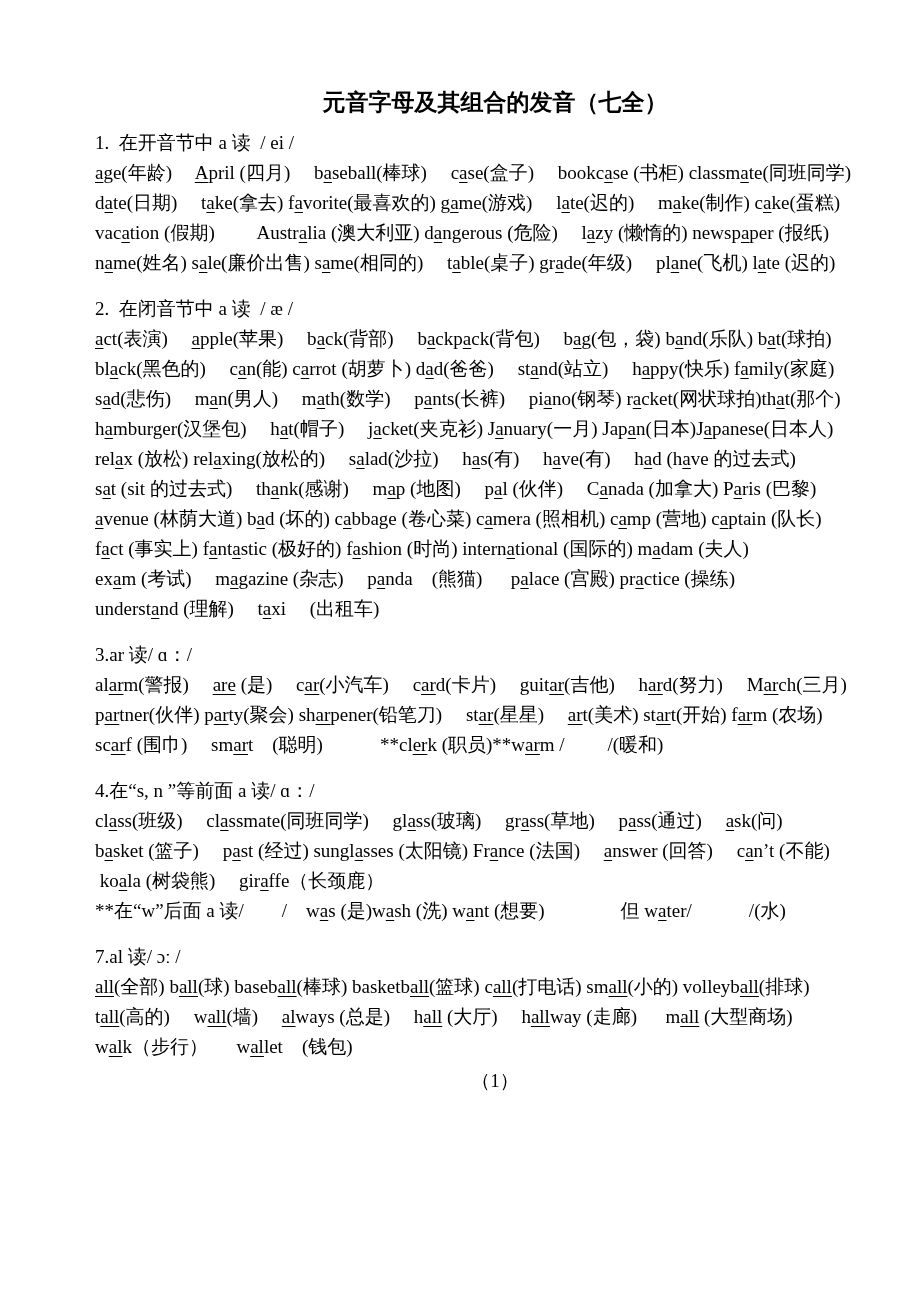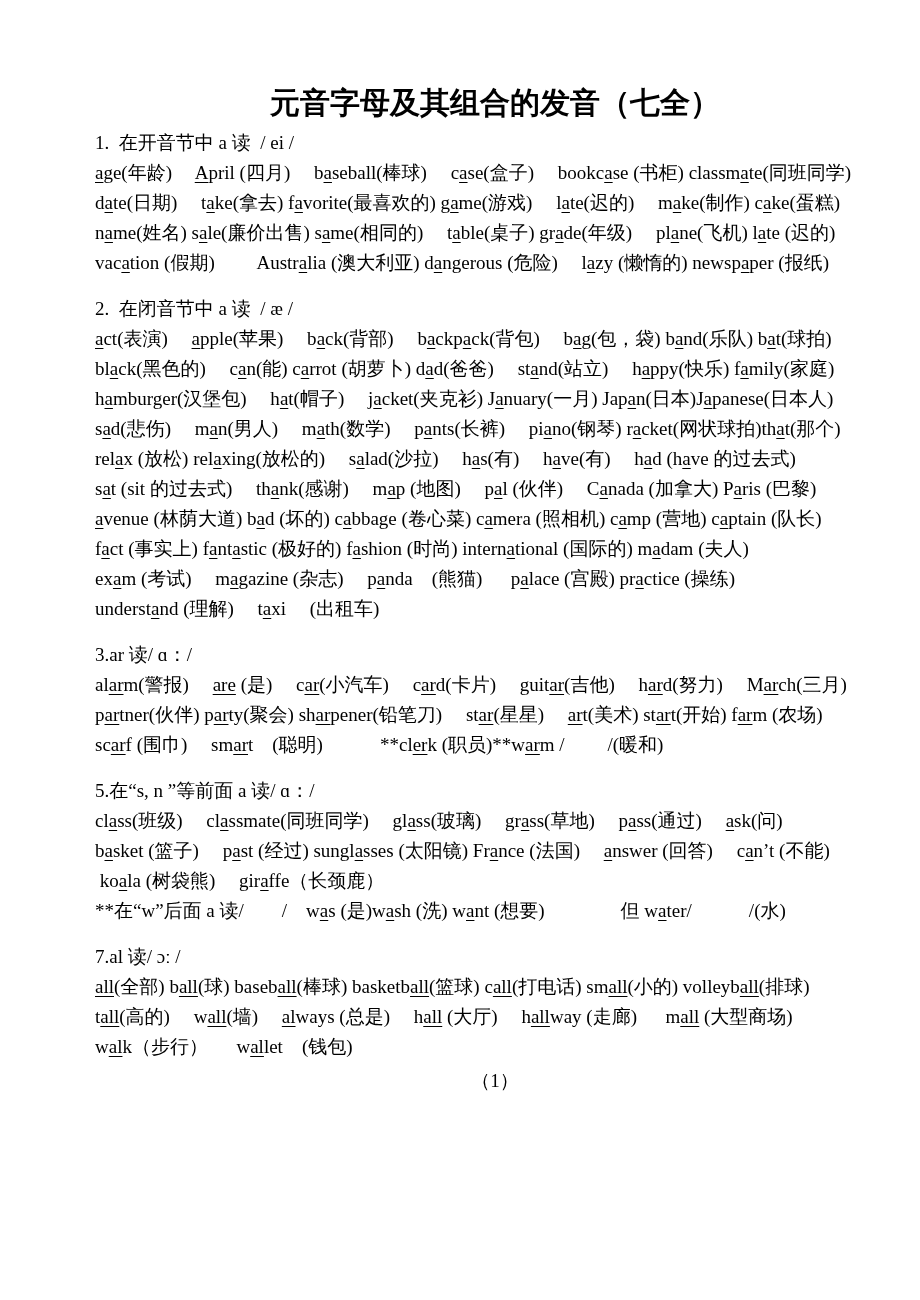--- a/index.html
+++ b/index.html
@@ -4,21 +4,21 @@
 <style>
   html, body { margin: 0; padding: 0; background: #ffffff; }
   body {
     width: 920px; height: 1300px; position: relative;
     font-family: "Liberation Serif", "DejaVu Serif", serif;
     color: #000;
   }
   .page { position: absolute; inset: 0; background: #ffffff; }
   .title {
     margin: 86px 0 0 95px; width: 800px;
-    text-align: center; font-size: 30px; font-weight: bold; line-height: 34px;
+    text-align: center; font-size: 23px; font-weight: bold; line-height: 34px;
     white-space: pre-wrap;
   }
   .content { margin-left: 95px; width: 800px; font-size: 19px; line-height: 30px; margin-top: 8px; }
   .section { margin-top: 16px; }
   .section:first-child { margin-top: 8px; }
   .section-heading, .line { white-space: pre-wrap; }
   u { text-decoration: underline; text-underline-offset: 3px; text-decoration-thickness: 1px; }
   .footer {
     margin-left: 95px; width: 800px; margin-top: 4px;
     text-align: center; font-size: 19px; line-height: 30px;
@@ -28,47 +28,47 @@
 <body>
 
 <div class="page">
   <div class="title">元音字母及其组合的发音（七全）</div>
 
   <div class="content">
   <div class="section">
     <div class="section-heading">1.  在开音节中 a 读  / ei /</div>
   <div class="line"><u>a</u>ge(年龄)　 <u>A</u>pril (四月)　 b<u>a</u>seball(棒球)　 c<u>a</u>se(盒子)　 bookc<u>a</u>se (书柜) classm<u>a</u>te(同班同学)</div>
         <div class="line">d<u>a</u>te(日期)　 t<u>a</u>ke(拿去) f<u>a</u>vorite(最喜欢的) g<u>a</u>me(游戏)　 l<u>a</u>te(迟的)　 m<u>a</u>ke(制作) c<u>a</u>ke(蛋糕)</div>
+        <div class="line">vac<u>a</u>tion (假期)　　 Austr<u>a</u>lia (澳大利亚) d<u>a</u>ngerous (危险)　 l<u>a</u>zy (懒惰的) newsp<u>a</u>per (报纸)</div>
         <div class="line">n<u>a</u>me(姓名) s<u>a</u>le(廉价出售) s<u>a</u>me(相同的)　 t<u>a</u>ble(桌子) gr<u>a</u>de(年级)　 pl<u>a</u>ne(飞机) l<u>a</u>te (迟的)</div>
-        <div class="line">vac<u>a</u>tion (假期)　　 Austr<u>a</u>lia (澳大利亚) d<u>a</u>ngerous (危险)　 l<u>a</u>zy (懒惰的) newsp<u>a</u>per (报纸)</div>
       </div>
 
   <div class="section">
     <div class="section-heading">2.  在闭音节中 a 读  / æ /</div>
   <div class="line"><u>a</u>ct(表演)　 <u>a</u>pple(苹果)　 b<u>a</u>ck(背部)　 b<u>a</u>ckp<u>a</u>ck(背包)　 b<u>a</u>g(包，袋) b<u>a</u>nd(乐队) b<u>a</u>t(球拍)</div>
         <div class="line">bl<u>a</u>ck(黑色的)　 c<u>a</u>n(能) c<u>a</u>rrot (胡萝卜) d<u>a</u>d(爸爸)　 st<u>a</u>nd(站立)　 h<u>a</u>ppy(快乐) f<u>a</u>mily(家庭)</div>
+        <div class="line">s<u>a</u>d(悲伤)　 m<u>a</u>n(男人)　 m<u>a</u>th(数学)　 p<u>a</u>nts(长裤)　 pi<u>a</u>no(钢琴) r<u>a</u>cket(网状球拍)th<u>a</u>t(那个)</div>
         <div class="line">h<u>a</u>mburger(汉堡包)　 h<u>a</u>t(帽子)　 j<u>a</u>cket(夹克衫) J<u>a</u>nuary(一月) Jap<u>a</u>n(日本)J<u>a</u>panese(日本人)</div>
-        <div class="line">s<u>a</u>d(悲伤)　 m<u>a</u>n(男人)　 m<u>a</u>th(数学)　 p<u>a</u>nts(长裤)　 pi<u>a</u>no(钢琴) r<u>a</u>cket(网状球拍)th<u>a</u>t(那个)</div>
         <div class="line">rel<u>a</u>x (放松) rel<u>a</u>xing(放松的)　 s<u>a</u>lad(沙拉)　 h<u>a</u>s(有)　 h<u>a</u>ve(有)　 h<u>a</u>d (h<u>a</u>ve 的过去式)</div>
         <div class="line">s<u>a</u>t (sit 的过去式)　 th<u>a</u>nk(感谢)　 m<u>a</u>p (地图)　 p<u>a</u>l (伙伴)　 C<u>a</u>nada (加拿大) P<u>a</u>ris (巴黎)</div>
         <div class="line"><u>a</u>venue (林荫大道) b<u>a</u>d (坏的) c<u>a</u>bbage (卷心菜) c<u>a</u>mera (照相机) c<u>a</u>mp (营地) c<u>a</u>ptain (队长)</div>
         <div class="line">f<u>a</u>ct (事实上) f<u>a</u>nt<u>a</u>stic (极好的) f<u>a</u>shion (时尚) intern<u>a</u>tional (国际的) m<u>a</u>dam (夫人)</div>
         <div class="line">ex<u>a</u>m (考试)　 m<u>a</u>gazine (杂志)　 p<u>a</u>nda　(熊猫)　  p<u>a</u>lace (宫殿) pr<u>a</u>ctice (操练)</div>
         <div class="line">underst<u>a</u>nd (理解)　 t<u>a</u>xi　 (出租车)</div>
       </div>
 
   <div class="section">
     <div class="section-heading">3.ar 读/ ɑ：/</div>
   <div class="line">al<u>ar</u>m(警报)　 <u>are</u> (是)　 c<u>ar</u>(小汽车)　 c<u>ar</u>d(卡片)　 guit<u>ar</u>(吉他)　 h<u>ar</u>d(努力)　 M<u>ar</u>ch(三月)</div>
         <div class="line">p<u>ar</u>tner(伙伴) p<u>ar</u>ty(聚会) sh<u>ar</u>pener(铅笔刀)　 st<u>ar</u>(星星)　 <u>ar</u>t(美术) st<u>ar</u>t(开始) f<u>ar</u>m (农场)</div>
         <div class="line">sc<u>ar</u>f (围巾)　 sm<u>ar</u>t　(聪明)　　　**cl<u>er</u>k (职员)**w<u>ar</u>m /　　 /(暖和)</div>
       </div>
 
   <div class="section">
-    <div class="section-heading">5.在“s, n ”等前面 a 读/ ɑ：/</div>
+    <div class="section-heading">4.在“s, n ”等前面 a 读/ ɑ：/</div>
   <div class="line">cl<u>a</u>ss(班级)　 cl<u>a</u>ssmate(同班同学)　 gl<u>a</u>ss(玻璃)　 gr<u>a</u>ss(草地)　 p<u>a</u>ss(通过)　 <u>a</u>sk(问)</div>
         <div class="line">b<u>a</u>sket (篮子)　 p<u>a</u>st (经过) sungl<u>a</u>sses (太阳镜) Fr<u>a</u>nce (法国)　 <u>a</u>nswer (回答)　 c<u>a</u>n’t (不能)</div>
         <div class="line"> ko<u>a</u>la (树袋熊)　 gir<u>a</u>ffe（长颈鹿）</div>
         <div class="line">**在“w”后面 a 读/　　/　w<u>a</u>s (是)w<u>a</u>sh (洗) w<u>a</u>nt (想要)　　　　但 w<u>a</u>ter/　　　/(水)</div>
       </div>
 
   <div class="section">
     <div class="section-heading">7.al 读/ ɔː /</div>
   <div class="line"><u>all</u>(全部) b<u>all</u>(球) baseb<u>all</u>(棒球) basketb<u>all</u>(篮球) c<u>all</u>(打电话) sm<u>all</u>(小的) volleyb<u>all</u>(排球)</div>
         <div class="line">t<u>all</u>(高的)　 w<u>all</u>(墙)　 <u>al</u>ways (总是)　 h<u>all</u> (大厅)　 h<u>all</u>way (走廊)　  m<u>all</u> (大型商场)</div>

